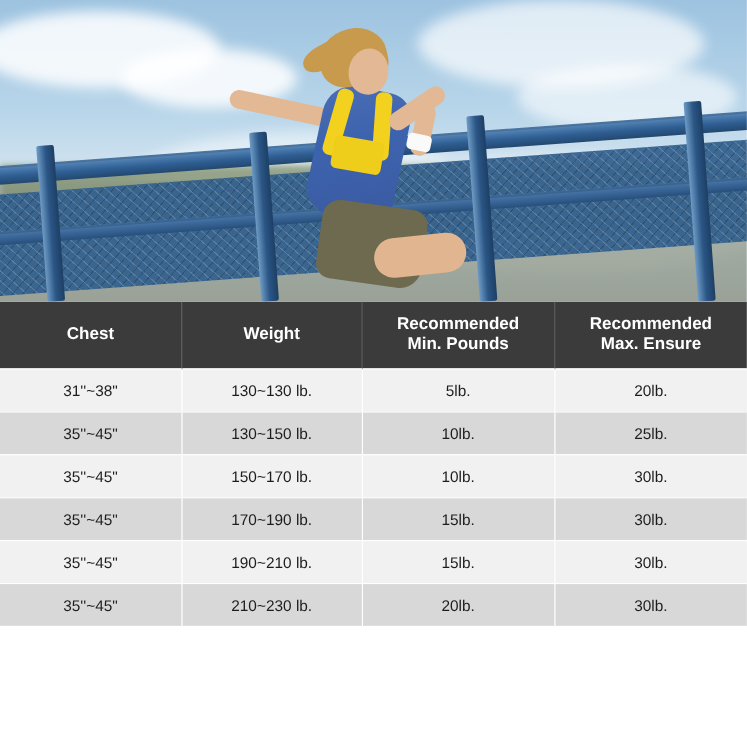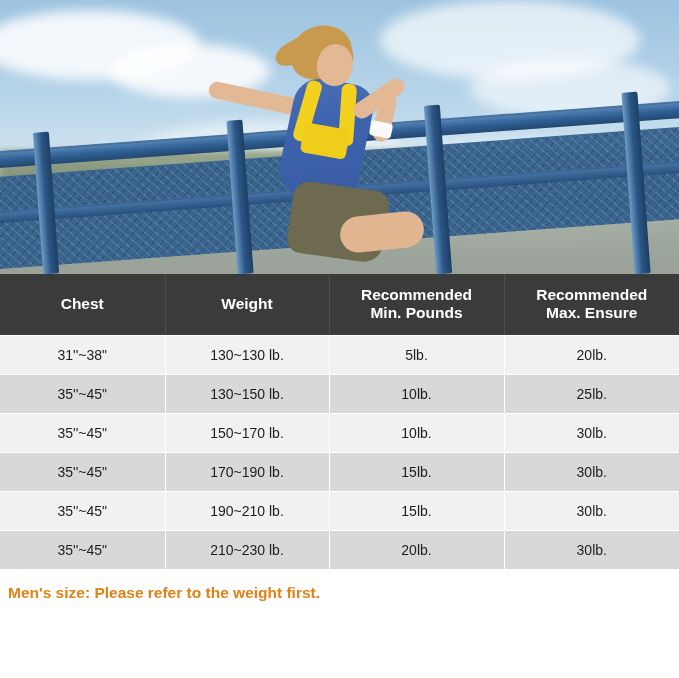--- a/index.html
+++ b/index.html
@@ -320,16 +320,15 @@
           <td>35''~45"</td>
           <td>210~230 lb.</td>
           <td>20lb.</td>
           <td>30lb.</td>
         </tr>
       </tbody>
     </table>
   </div>
 
   <div class="notes">
-    <p class="note-orange">Men's size: Please refer to the weight first.</p>
   </div>
 
 </div>
 
 </body></html>

